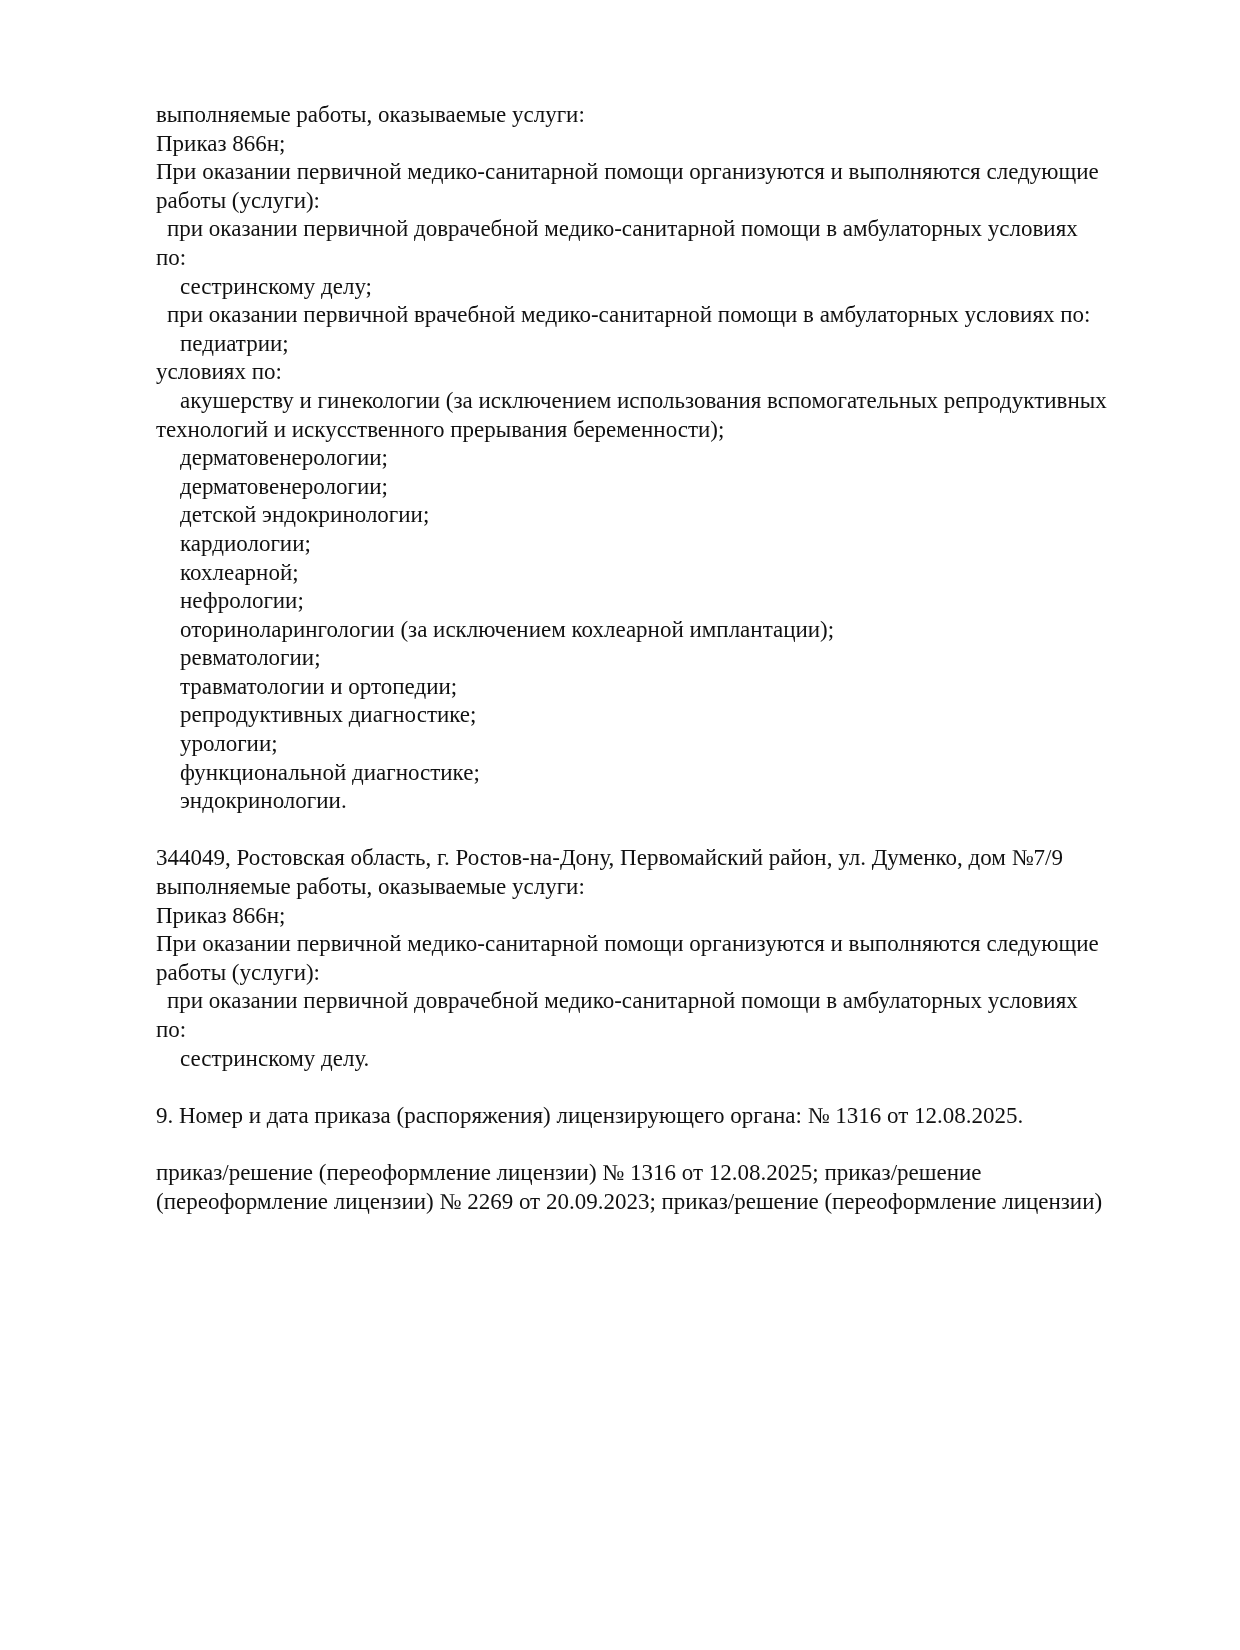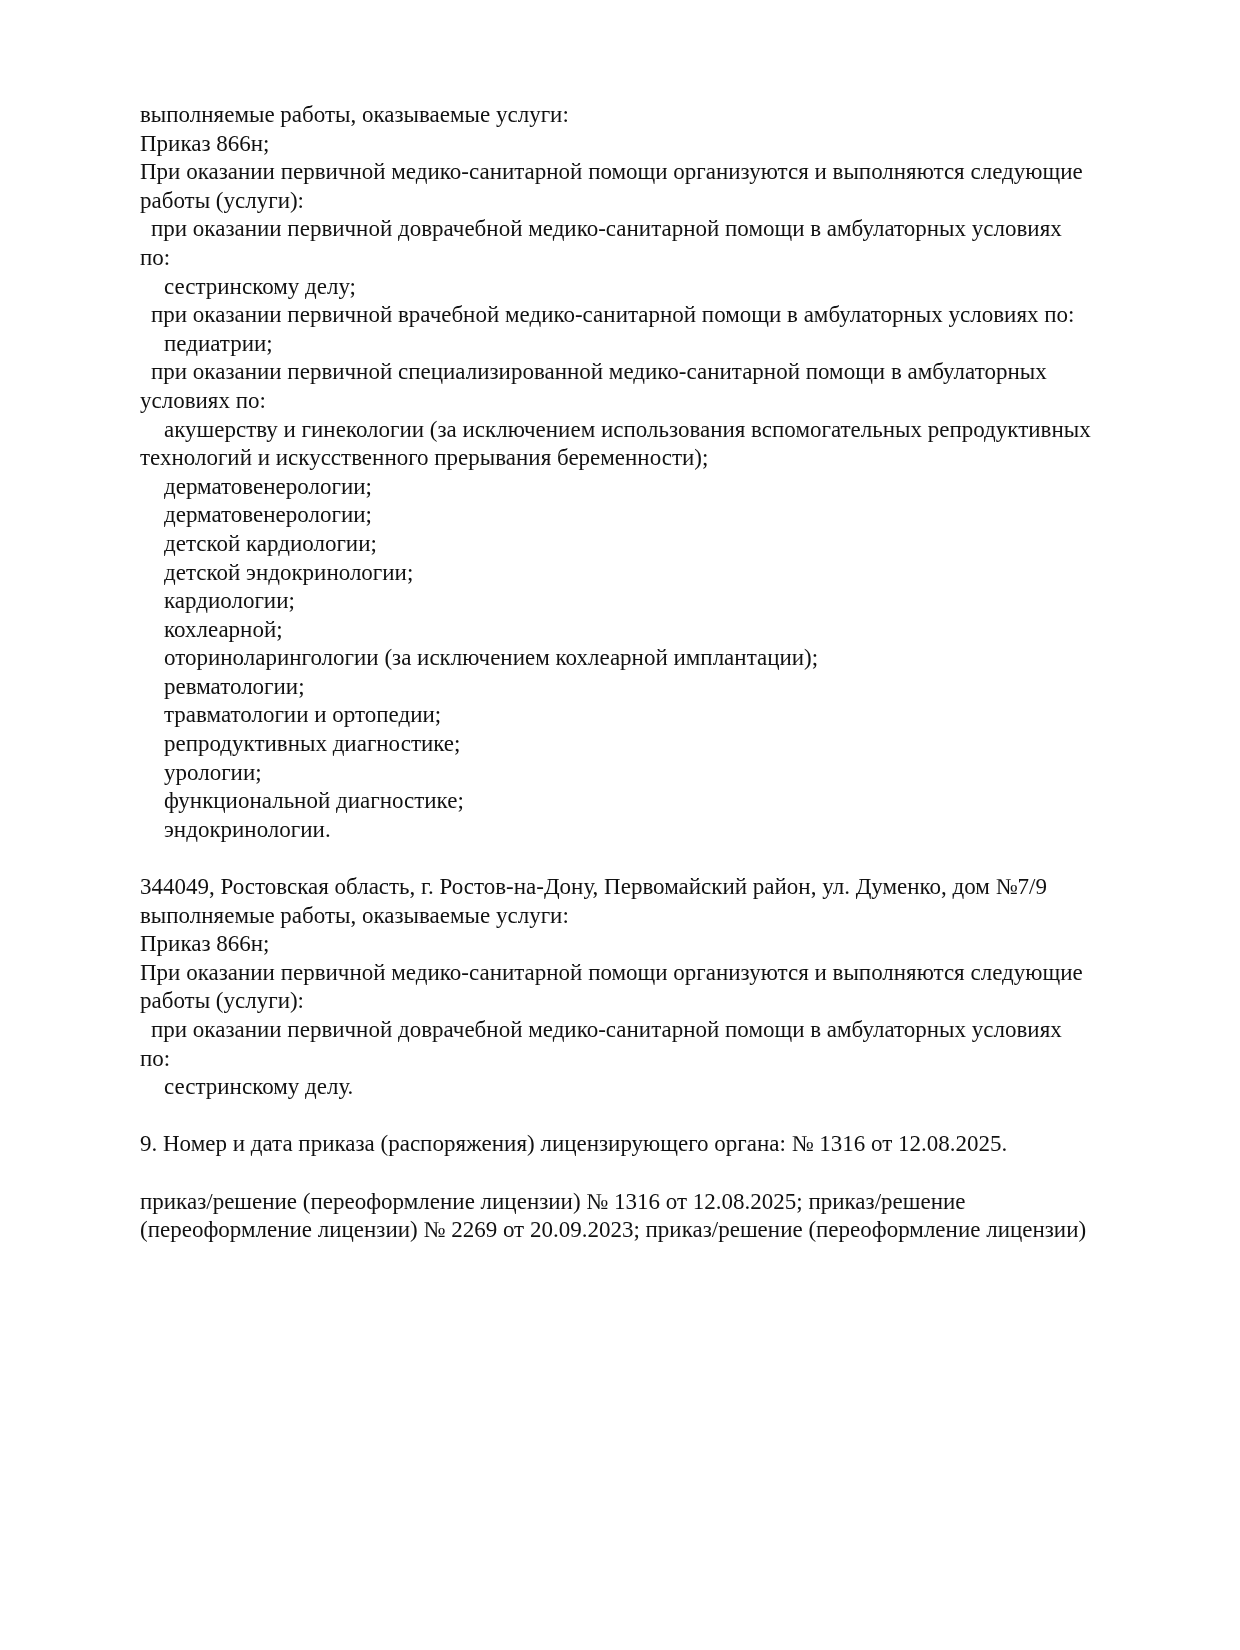--- a/index.html
+++ b/index.html
@@ -1,18 +1,18 @@
 <!DOCTYPE html>
 <html><head>
 <meta charset="utf-8">
 <style>
   html, body { margin: 0; padding: 0; background: #ffffff; }
   body { width: 1240px; height: 1650px; position: relative; overflow: hidden; }
   .page {
-    position: absolute; left: 140px; top: 101px; width: 1000px;
+    position: absolute; left: 156px; top: 101px; width: 1000px;
     font-family: "Liberation Serif", "DejaVu Serif", serif;
     font-size: 23px; line-height: 28.6px; color: #111;
   }
   .line { white-space: pre; display: block; height: 28.6px; }
   .blank { display: block; height: 28.6px; }
   .i1 { padding-left: 11px; }
   .i2 { padding-left: 24px; }
 </style>
 </head>
 <body>
@@ -21,30 +21,29 @@
   <div>
     <span class="line">выполняемые работы, оказываемые услуги:</span>
     <span class="line">Приказ 866н;</span>
     <span class="line">При оказании первичной медико-санитарной помощи организуются и выполняются следующие</span>
     <span class="line">работы (услуги):</span>
     <span class="line i1">при оказании первичной доврачебной медико-санитарной помощи в амбулаторных условиях</span>
     <span class="line">по:</span>
     <span class="line i2">сестринскому делу;</span>
     <span class="line i1">при оказании первичной врачебной медико-санитарной помощи в амбулаторных условиях по:</span>
     <span class="line i2">педиатрии;</span>
-    <span class="line i1">при оказании первичной специализированной медико-санитарной помощи в амбулаторных</span>
     <span class="line">условиях по:</span>
     <span class="line i2">акушерству и гинекологии (за исключением использования вспомогательных репродуктивных</span>
     <span class="line">технологий и искусственного прерывания беременности);</span>
     <span class="line i2">дерматовенерологии;</span>
     <span class="line i2">дерматовенерологии;</span>
-    <span class="line i2">детской кардиологии;</span>
     <span class="line i2">детской эндокринологии;</span>
     <span class="line i2">кардиологии;</span>
     <span class="line i2">кохлеарной;</span>
+    <span class="line i2">нефрологии;</span>
     <span class="line i2">оториноларингологии (за исключением кохлеарной имплантации);</span>
     <span class="line i2">ревматологии;</span>
     <span class="line i2">травматологии и ортопедии;</span>
     <span class="line i2">репродуктивных диагностике;</span>
     <span class="line i2">урологии;</span>
     <span class="line i2">функциональной диагностике;</span>
     <span class="line i2">эндокринологии.</span>
   </div>
 
   <span class="blank"></span>

